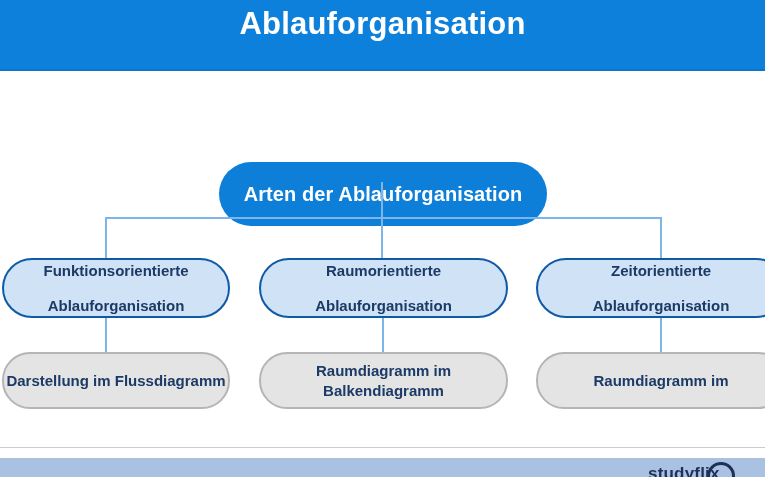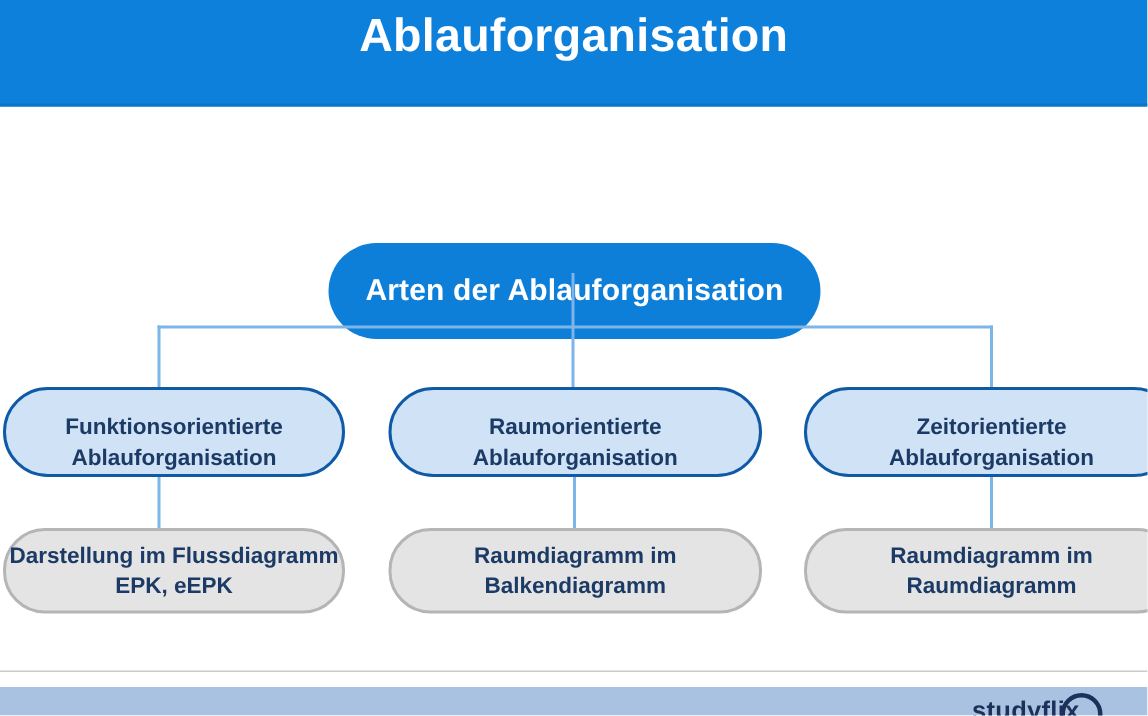--- a/index.html
+++ b/index.html
@@ -47,21 +47,21 @@
   .l-mid1   {left:105px;top:318px;height:34px;}
   .l-mid2   {left:382px;top:318px;height:34px;}
   .l-mid3   {left:660px;top:318px;height:34px;}
 
   
   .branch-node{
     position:absolute;top:258px;height:60px;box-sizing:border-box;
     background:var(--branch-fill,#cfe2f6);
     border:2px solid var(--branch-border,#0f5aa7);
     border-radius:30px;
-    display:flex;flex-direction:column;align-items:center;justify-content:flex-end;
+    display:flex;flex-direction:column;align-items:center;justify-content:space-between;
     color:var(--text-navy,#1c3a66);
     font-size:15px;font-weight:bold;line-height:21px;text-align:center;
   }
   .b1{left:2px;width:228px;}
   .b2{left:259px;width:249px;}
   .b3{left:536px;width:250px;}
 
   
   .detail-node{
     position:absolute;top:352px;height:57px;box-sizing:border-box;
@@ -126,28 +126,26 @@
     <div>Zeitorientierte</div>
     <div>Ablauforganisation</div>
   </div>
 
   <div class="line v l-mid1"></div>
   <div class="line v l-mid2"></div>
   <div class="line v l-mid3"></div>
 
   <div class="detail-node g1">
     <div>Darstellung im Flussdiagramm</div>
-    <div>EPK, eEPK</div>
   </div>
   <div class="detail-node g2">
     <div>Raumdiagramm im Balkendiagramm</div>
   </div>
   <div class="detail-node g3">
     <div>Raumdiagramm im</div>
-    <div>Raumdiagramm</div>
   </div>
 
   <div class="footer-hairline"></div>
   <div class="footer-band"></div>
   <div class="footer-logo-text">studyflix</div>
   <div class="footer-logo-circle"></div>
 
 </div>
 
 </body></html>

